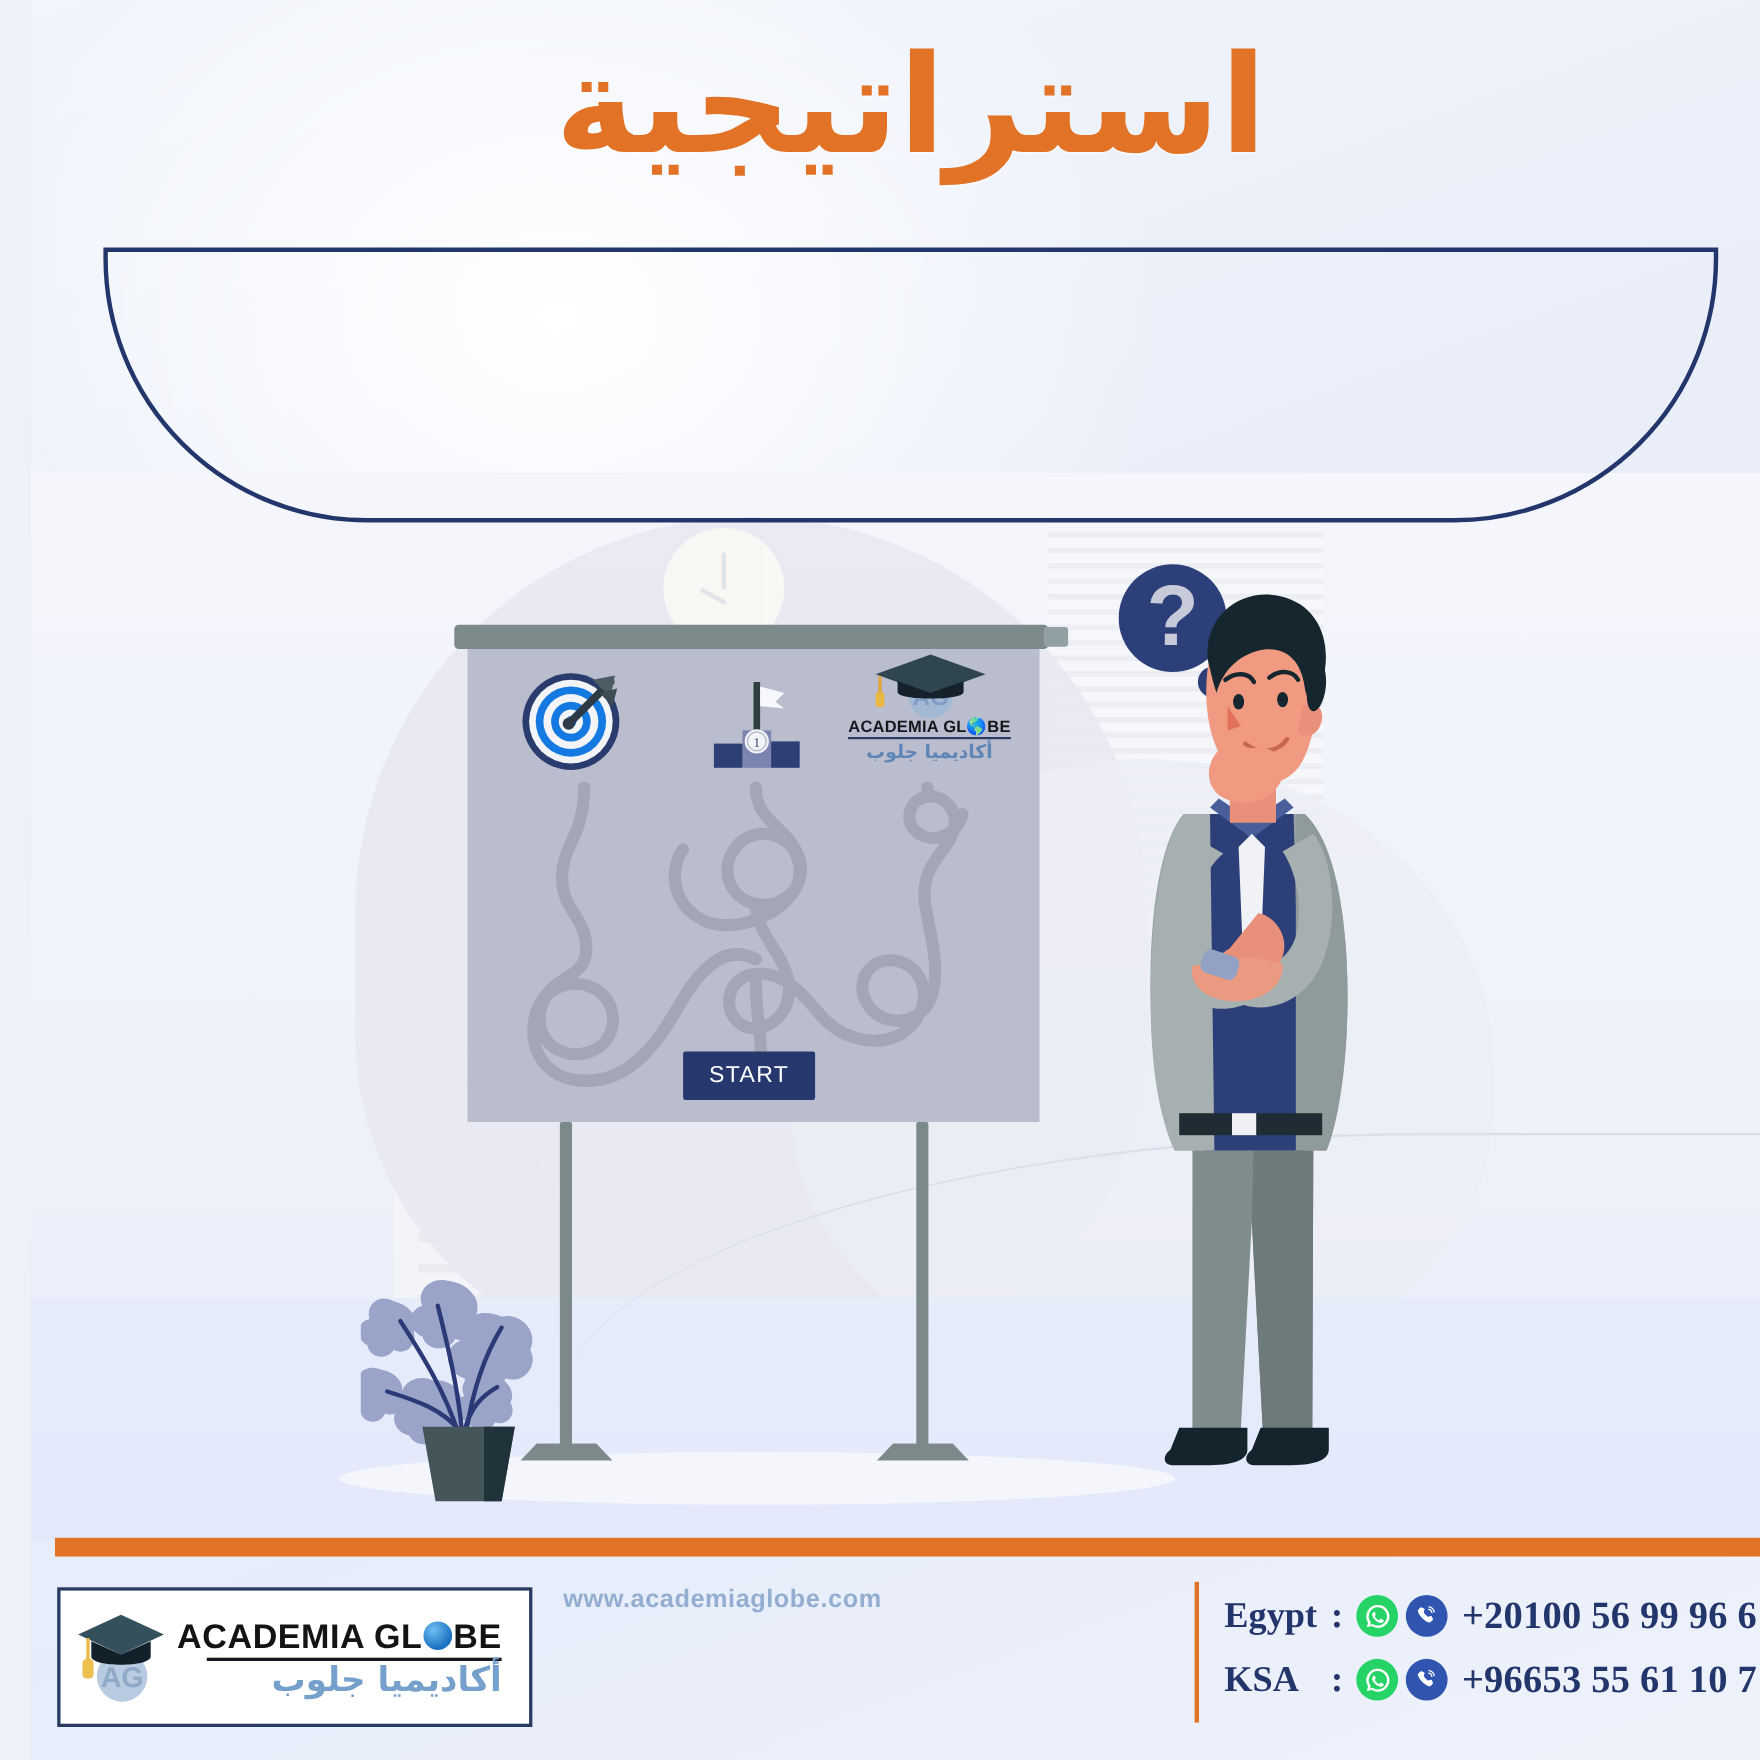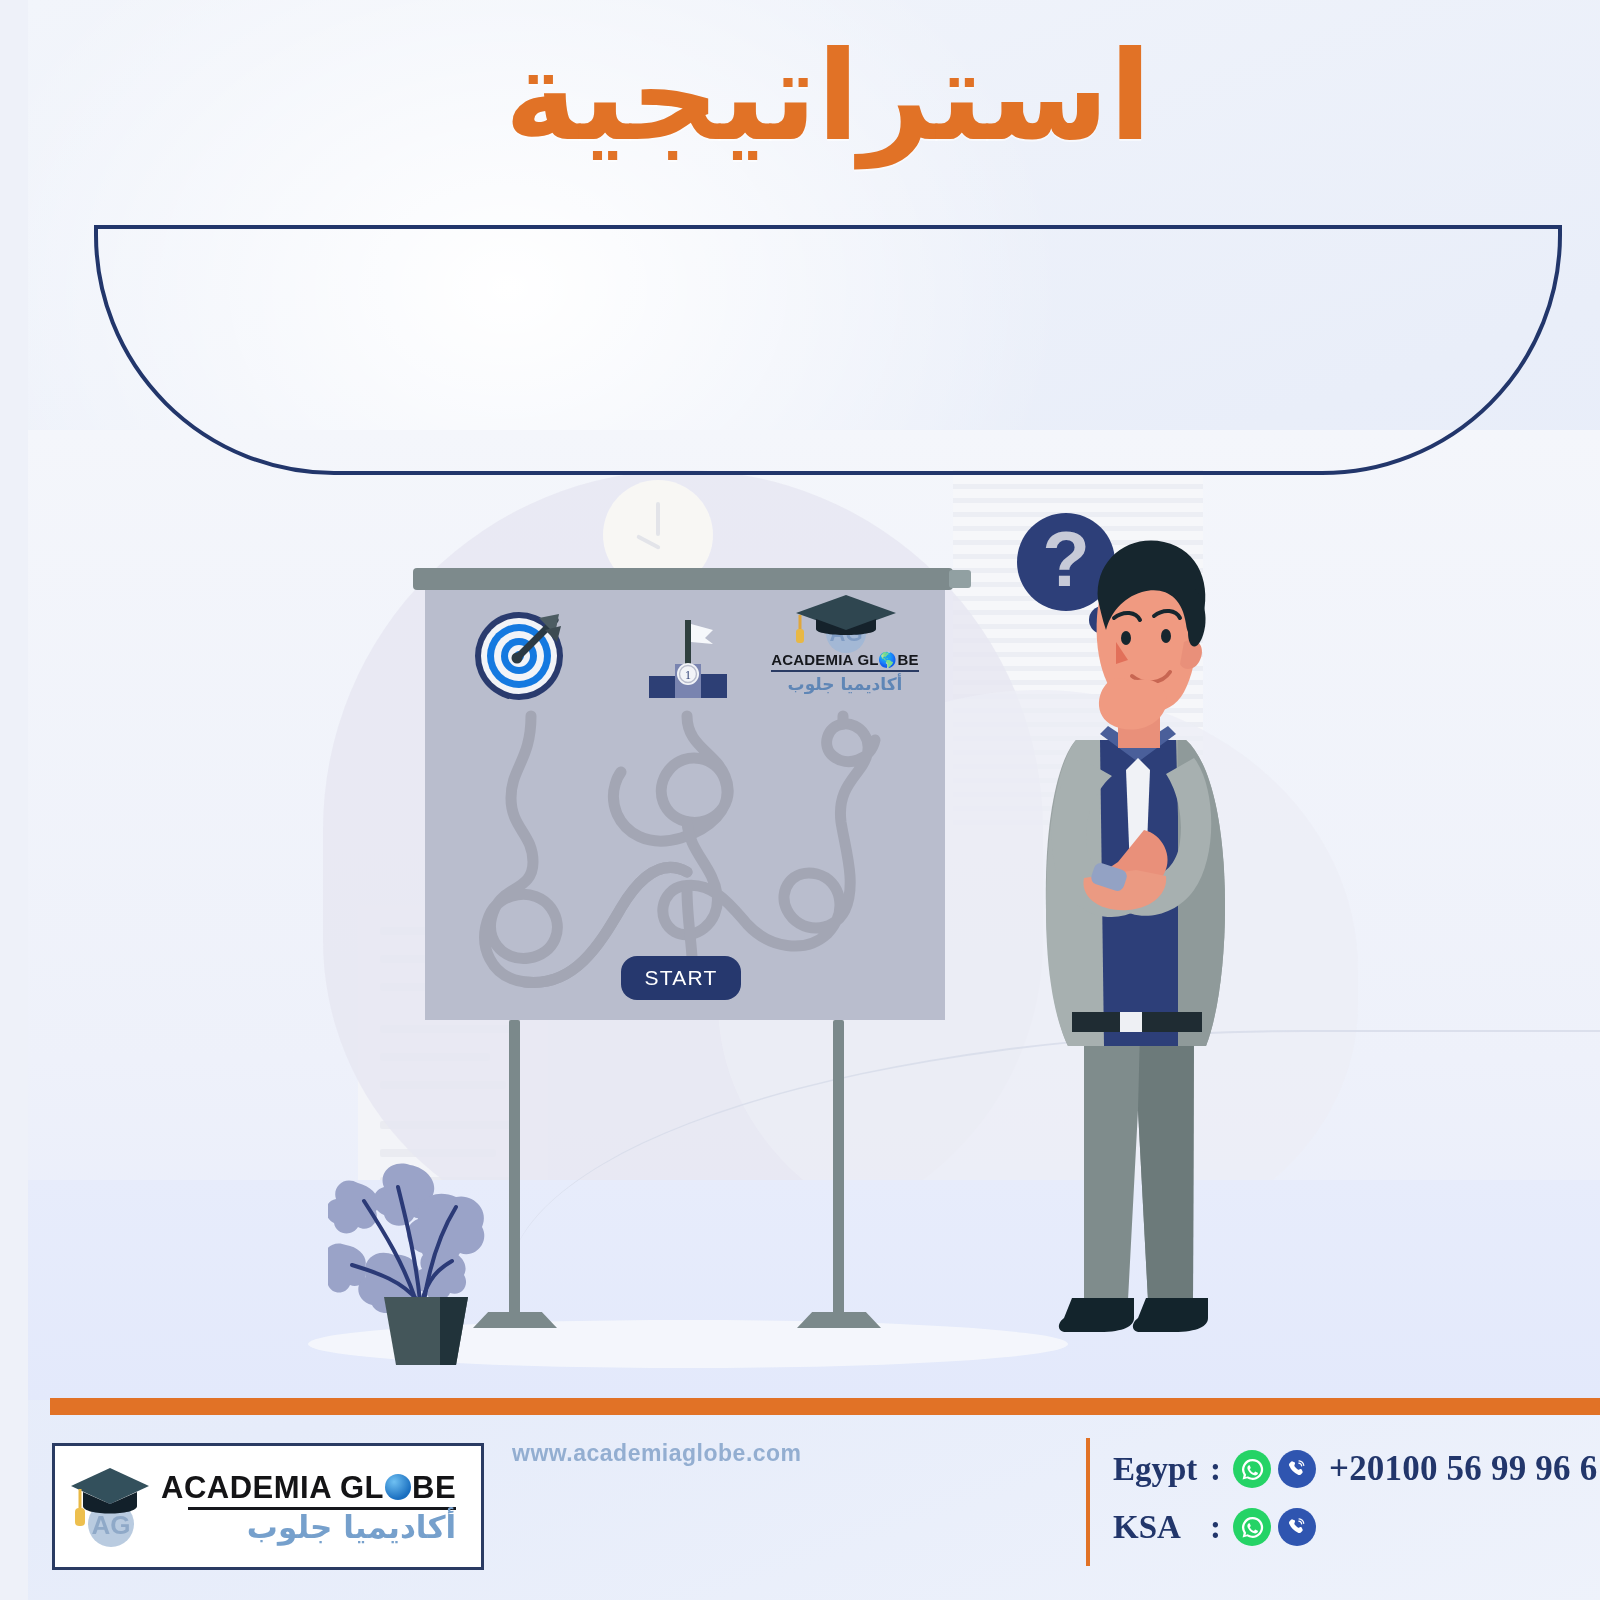--- a/index.html
+++ b/index.html
@@ -104,21 +104,21 @@
   .leg.l{left:96px;top:452px;}
   .leg.r{left:420px;top:452px;}
   .foot{position:absolute;width:84px;height:16px;background:#7b898b;}
   .foot.l{left:60px;top:744px;clip-path:polygon(0 100%,18% 0,82% 0,100% 100%);}
   .foot.r{left:384px;top:744px;clip-path:polygon(0 100%,18% 0,82% 0,100% 100%);}
   .leg-shadow{position:absolute;width:11px;height:300px;background:rgba(0,0,0,.08);}
 
   .maze{position:absolute;left:12px;top:22px;width:520px;height:430px;}
   .start-btn{
     position:absolute;left:208px;top:388px;width:120px;height:44px;
-    background:#26386e;border-radius:16px;color:#fff;
+    background:#26386e;border-radius:2px;color:#fff;
     font-size:21px;letter-spacing:1.2px;display:flex;align-items:center;justify-content:center;
     font-family:"Liberation Sans",sans-serif;
   }
 
   .icon-target{position:absolute;left:60px;top:42px;width:92px;height:92px;}
   .icon-podium{position:absolute;left:228px;top:44px;width:92px;height:92px;}
   .wm-logo{position:absolute;left:356px;top:21px;width:152px;height:105px;text-align:center;}
   .wm-logo .wm-en{
     font-size:15px;font-weight:700;color:#15171c;letter-spacing:.2px;
     border-bottom:2px solid #2a3b63;padding-bottom:1px;display:inline-block;
@@ -439,16 +439,17 @@
       <span class="ic wa">
         <svg viewBox="0 0 24 24" width="25" height="25" fill="#fff">
             <path d="M12 2A10 10 0 0 0 3.5 17.3L2.5 21.5l4.3-1.1A10 10 0 1 0 12 2zm0 2a8 8 0 1 1-4.2 14.8l-.3-.2-2.2.6.6-2.2-.2-.3A8 8 0 0 1 12 4zm-3 4c-.3 0-.7.1-1 .5-.4.4-.9 1-.9 2.1 0 1.2.9 2.4 1 2.6.1.2 1.7 2.8 4.2 3.8 2.1.8 2.5.7 3 .6.5-.1 1.5-.6 1.7-1.2.2-.6.2-1.1.1-1.2 0-.1-.2-.2-.5-.3l-1.7-.8c-.2-.1-.4-.1-.6.1l-.7.9c-.1.2-.3.2-.5.1-.3-.1-1.2-.4-2.2-1.4-.8-.7-1.3-1.5-1.5-1.8-.1-.2 0-.4.1-.5l.5-.5c.1-.2.2-.3.3-.5 0-.2 0-.3-.1-.5l-.7-1.7c-.2-.4-.4-.4-.5-.4z"></path>
           </svg>
       </span>
       <span class="ic vb">
         <svg viewBox="0 0 24 24" width="24" height="24" fill="#fff">
             <path d="M7.4 4.3c-.5-.2-1 0-1.4.4L4.6 6.2c-.6.6-.8 1.5-.5 2.3a18 18 0 0 0 9.4 9.4c.8.3 1.7.1 2.3-.5l1.5-1.4c.4-.4.5-1 .3-1.4l-.9-2a1 1 0 0 0-1.2-.5l-1.9.6c-.3.1-.6 0-.8-.2a12 12 0 0 1-3.3-3.3.7.7 0 0 1-.1-.8l.6-1.9a1 1 0 0 0-.5-1.2l-2-.9zM14 3.2a.6.6 0 0 0 .2 1.2 5 5 0 0 1 4 4 .6.6 0 1 0 1.2-.2 6.2 6.2 0 0 0-5.4-5zm-.2 2.3a.6.6 0 0 0 .1 1.2 2.8 2.8 0 0 1 2.2 2.3.6.6 0 0 0 1.2-.2 4 4 0 0 0-3.5-3.3z"></path>
           </svg>
       </span>
+      <span class="phone-num">+96653 55 61 10 7</span>
     </div>
   </div>
 
 </div>
 
 </body></html>

